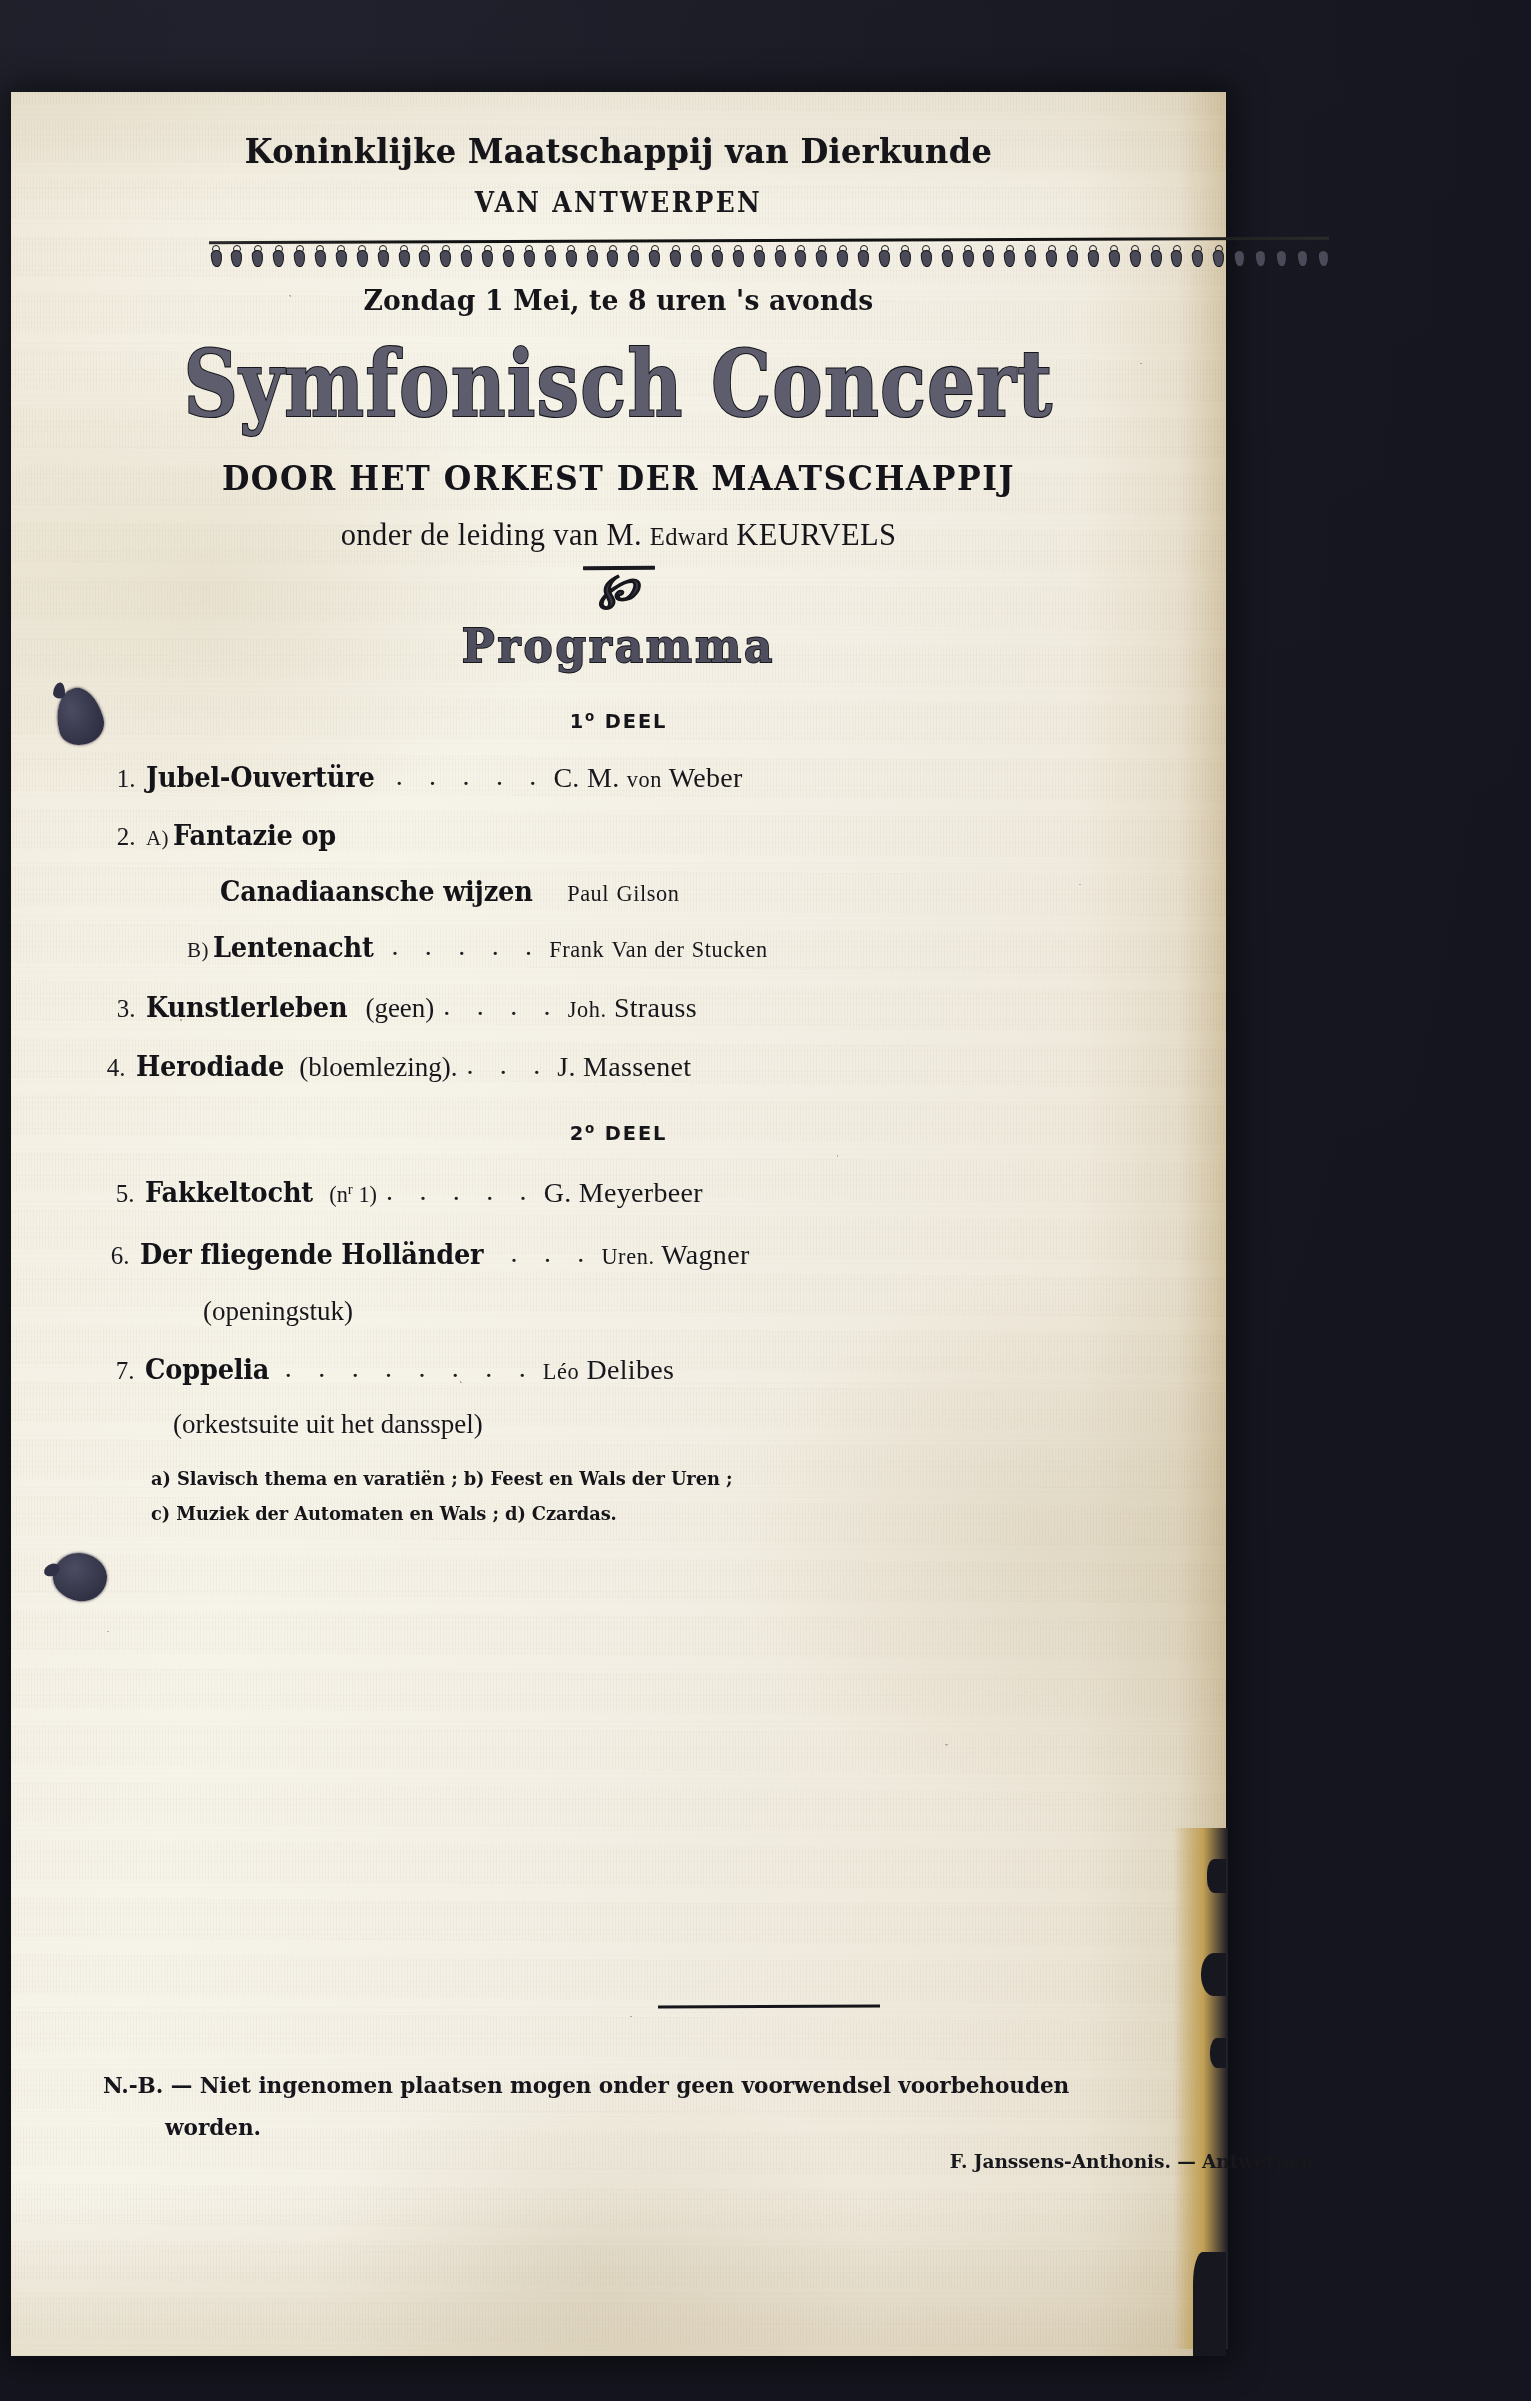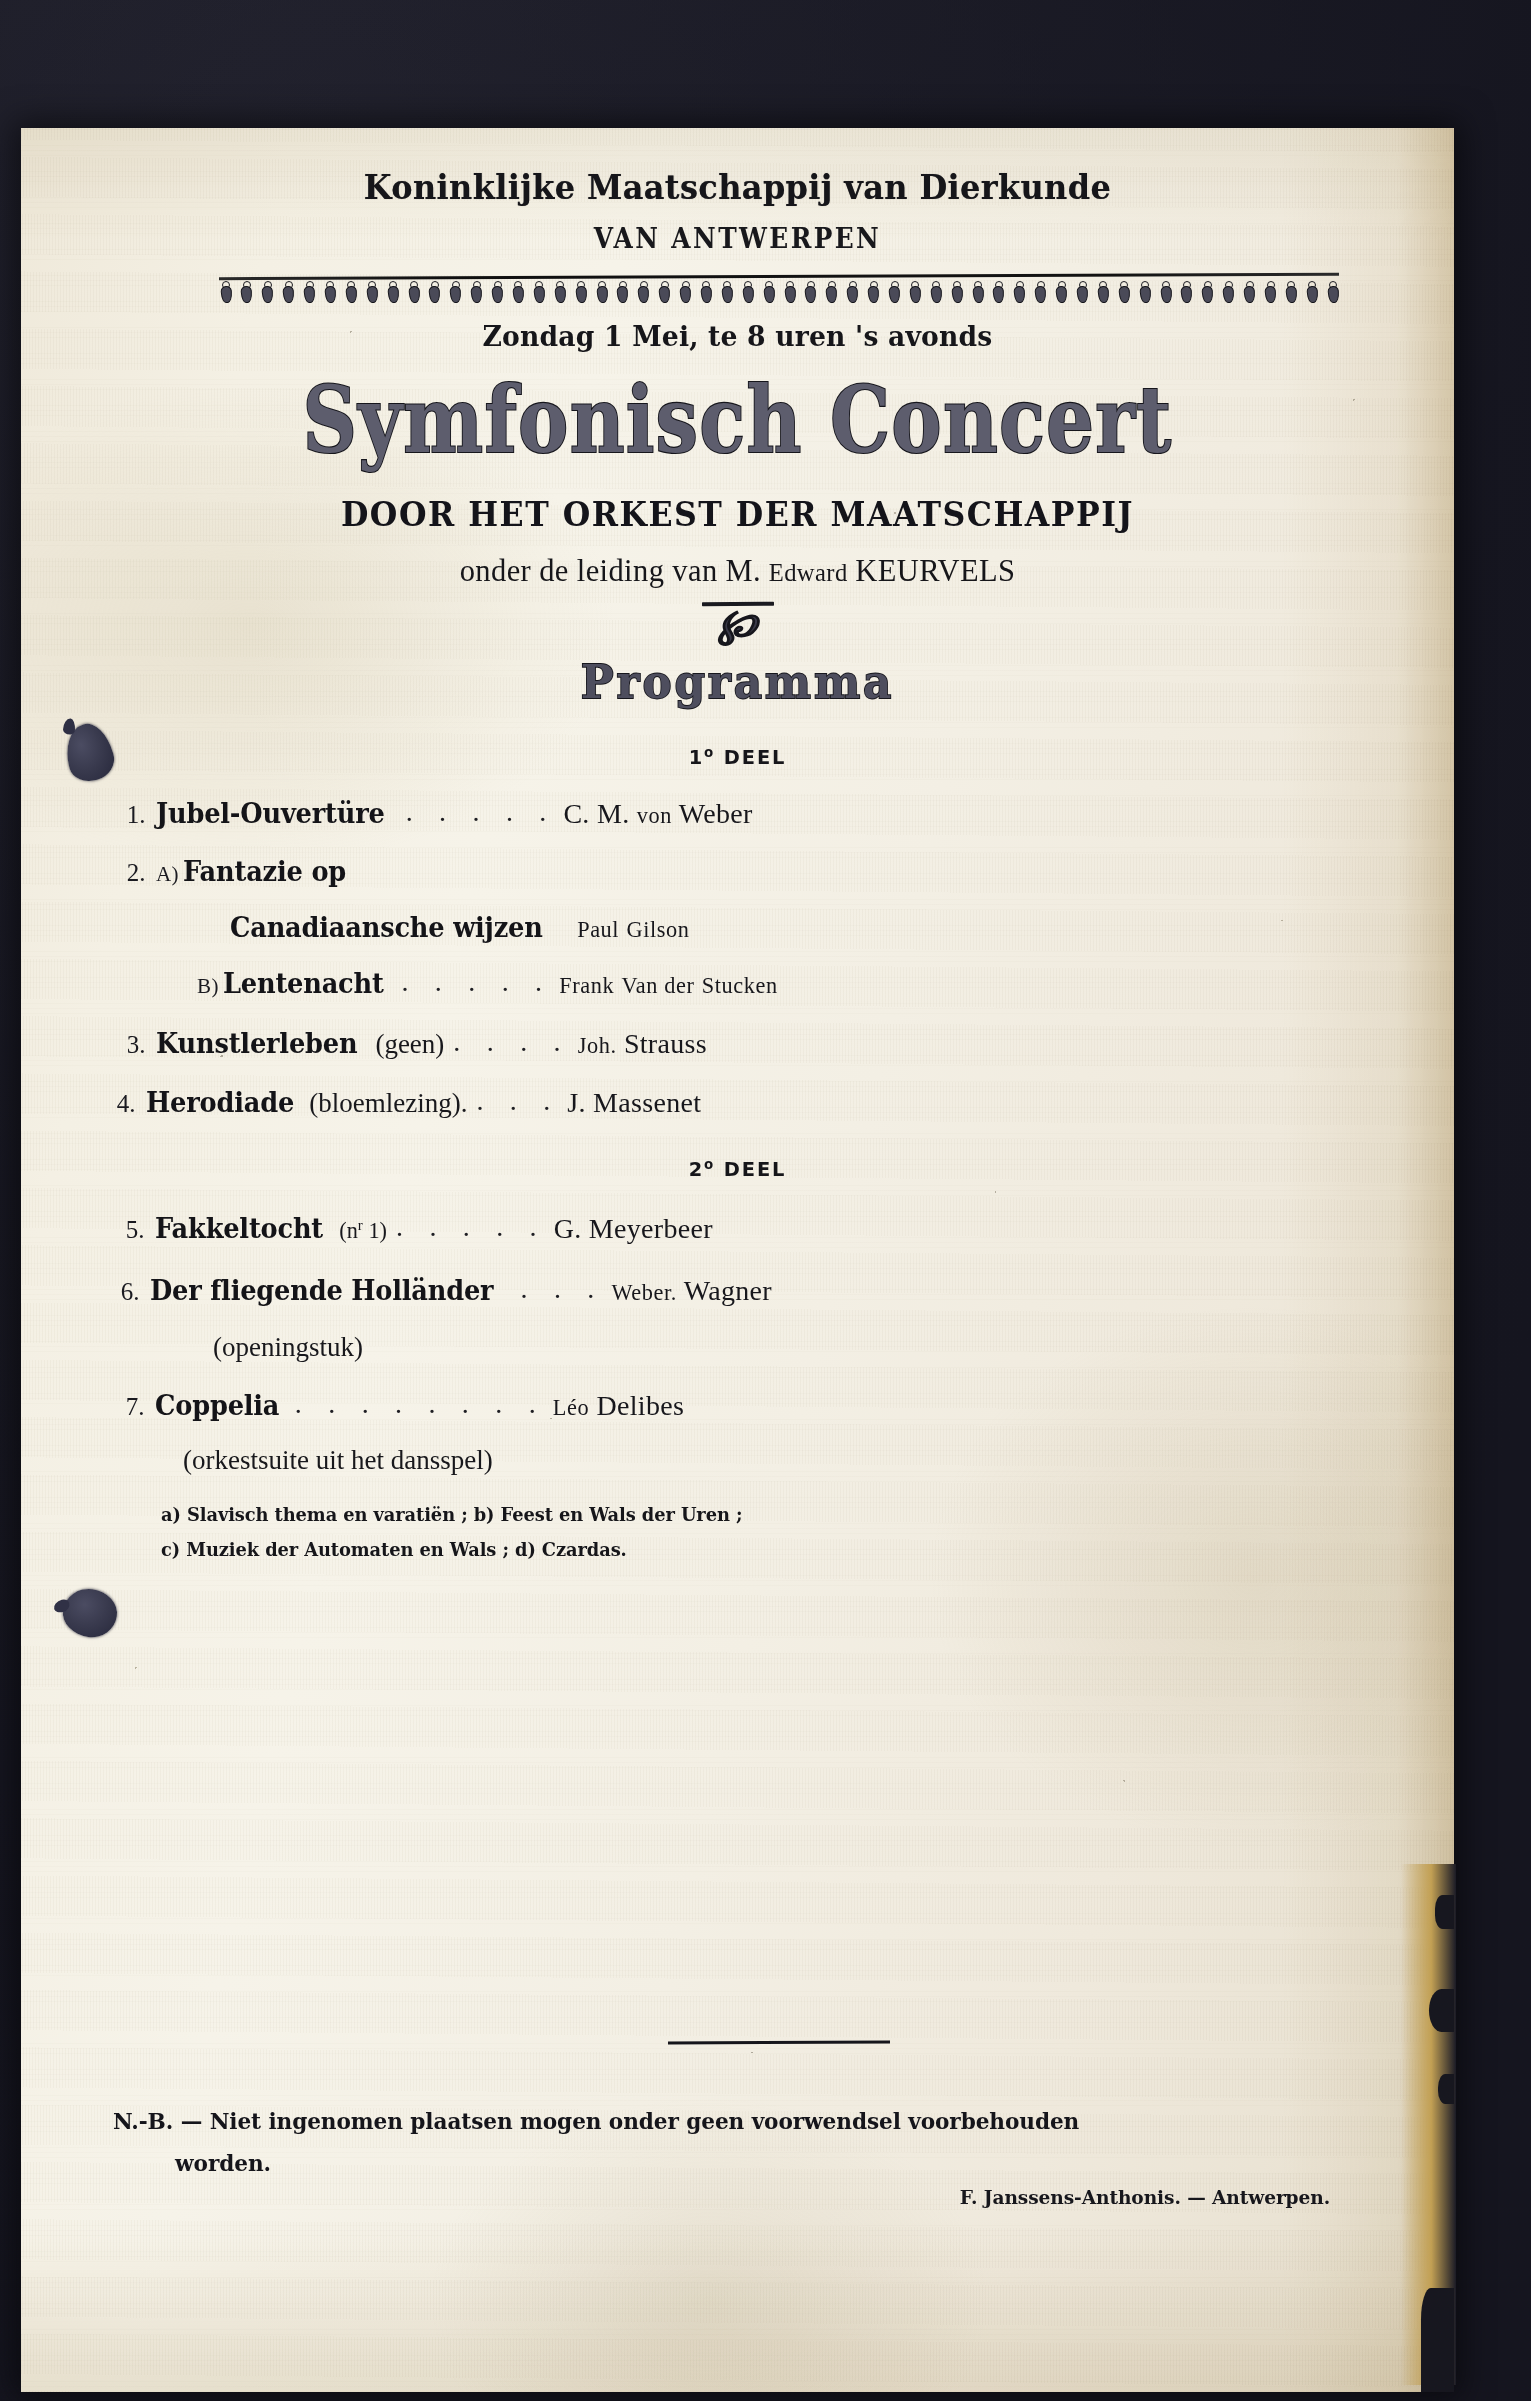--- a/index.html
+++ b/index.html
@@ -24,28 +24,27 @@
       radial-gradient(circle at 12% 31%, rgba(255,255,255,.05) 0 0.7px, transparent 0.7px),
       radial-gradient(circle at 72% 8%, rgba(255,255,255,.045) 0 0.7px, transparent 0.7px),
       radial-gradient(circle at 45% 88%, rgba(255,255,255,.04) 0 0.7px, transparent 0.7px),
       radial-gradient(circle at 91% 62%, rgba(255,255,255,.05) 0 0.7px, transparent 0.7px),
       radial-gradient(circle at 5% 74%, rgba(255,255,255,.04) 0 0.7px, transparent 0.7px);
   }
 
   
   #paper{
     position:absolute;
-    left:21px; top:92px;
-    width:1433px; height:2264px;
+    left:11px; top:92px;
+    width:1215px; height:2264px;
     background:
       linear-gradient(103deg,
         #efe9da 0%, #f4f0e4 14%, #f6f3e9 32%,
         #f3efe4 55%, #efe9dc 76%, #e9e2d2 92%, #e3dbc8 100%);
     box-shadow:0 0 31px 7.4px rgba(0,0,0,.55);
-    margin-top:36px;
   }
   
   #paper .grain{
     position:absolute; inset:0; pointer-events:none;
     background-image:
       repeating-linear-gradient(91deg, rgba(160,148,120,.055) 0 0.7px, transparent 0.7px 3px),
       repeating-linear-gradient(0deg, rgba(150,140,115,.028) 0 0.7px, transparent 0.7px 5.2px),
       radial-gradient(ellipse 521px 343px at 16% 22%, rgba(214,204,176,.30), transparent 70%),
       radial-gradient(ellipse 462px 387px at 86% 64%, rgba(208,196,166,.26), transparent 70%),
       radial-gradient(ellipse 387px 283px at 48% 96%, rgba(198,186,156,.22), transparent 72%);
@@ -517,21 +516,21 @@
         <span>G.</span>
         <span>Meyerbeer</span>
       </span>
     </div>
 
     <div class="prow" style="left:83px;top:1147px;">
       <span class="pnum">6.</span>
       <span class="plabel">Der fliegende Holländer</span>
       <span class="dots">. . .</span>
       <span class="composer">
-        <span class="sc">Weber.</span>
+        <span class="sc">Uren.</span>
         <span>Wagner</span>
       </span>
     </div>
     <div class="indent-note" style="left:192px;top:1204px;">(openingstuk)</div>
 
     <div class="prow" style="left:88px;top:1262px;">
       <span class="pnum">7.</span>
       <span class="plabel">Coppelia</span>
       <span class="dots">. . . . . . . .</span>
       <span class="composer">

